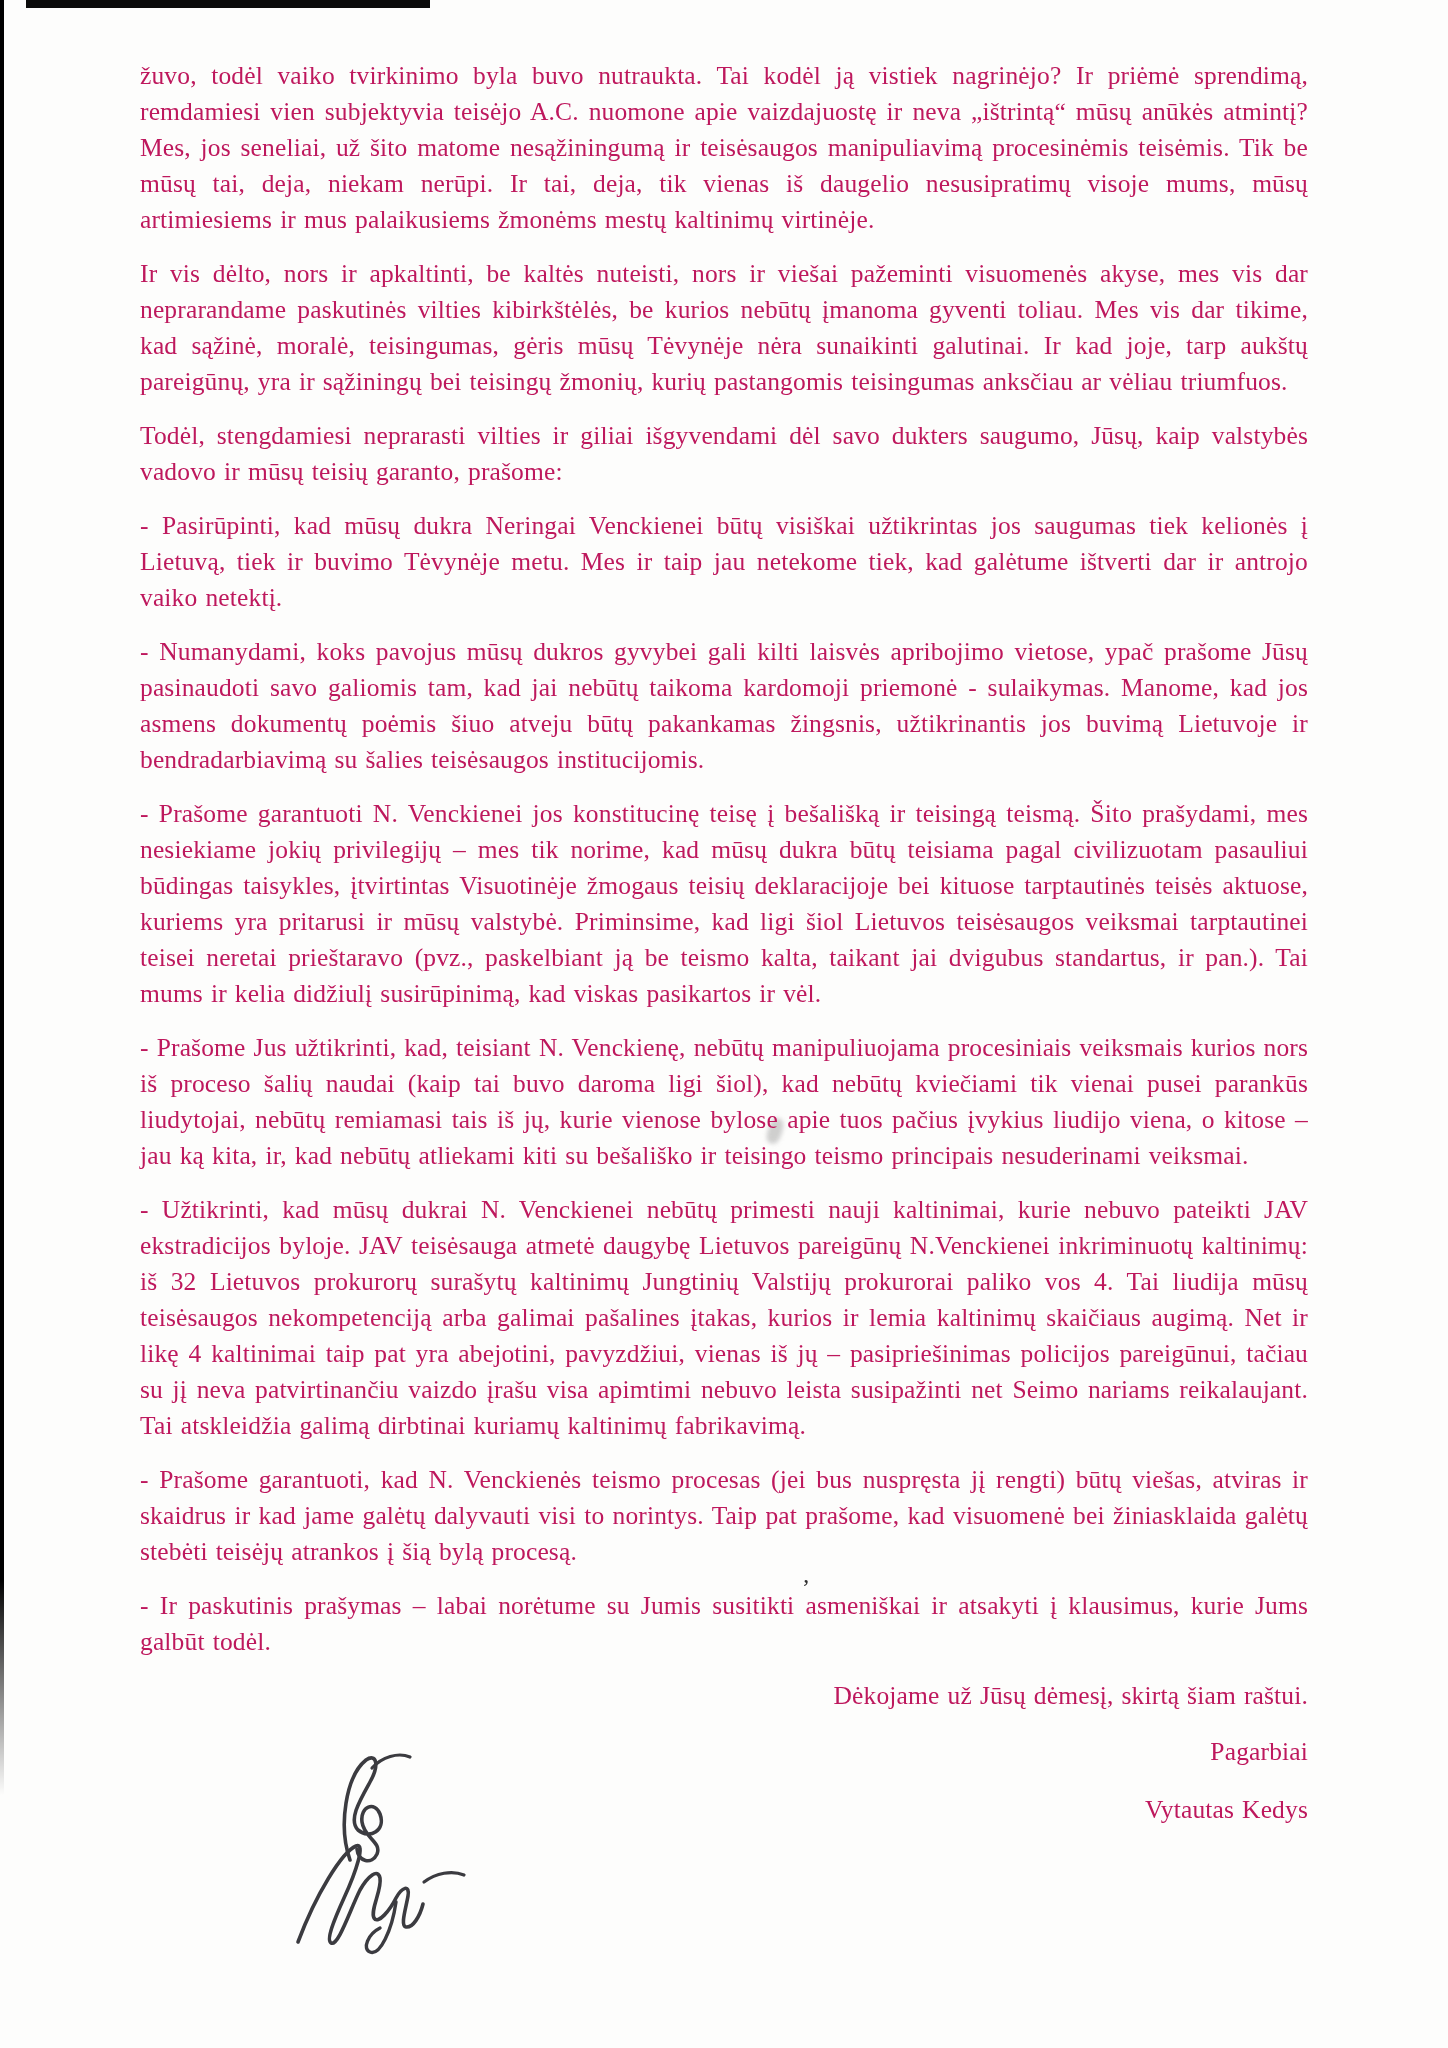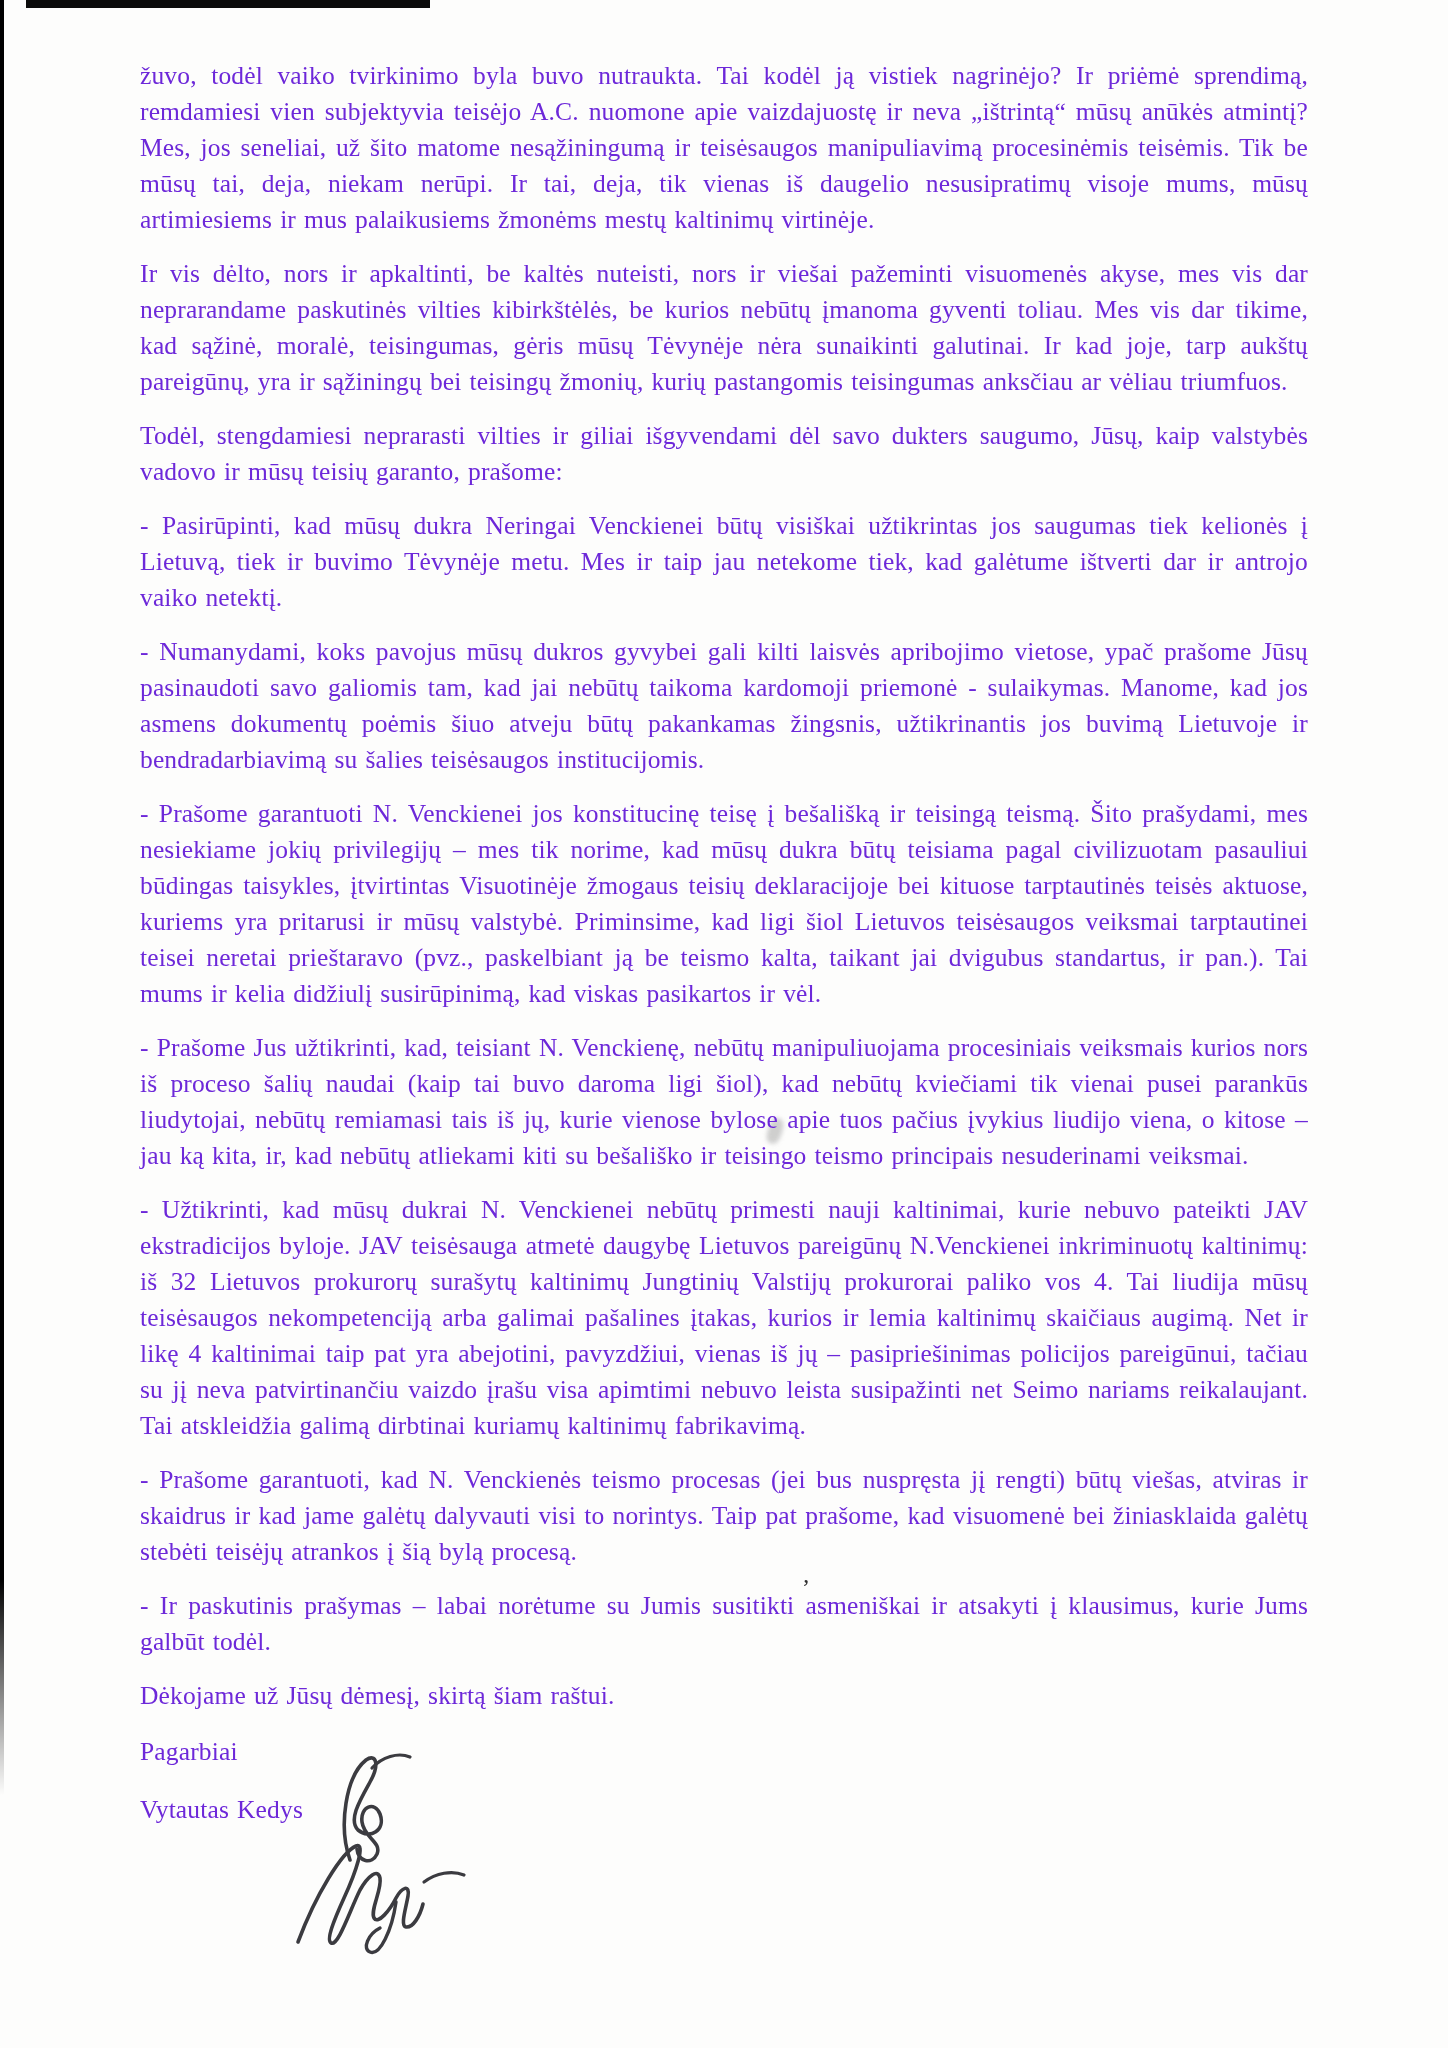--- a/index.html
+++ b/index.html
@@ -17,25 +17,25 @@
   .left-line { left:0; top:0; width:4px; height:1795px;
     background:linear-gradient(#000 0%,#000 88%,rgba(0,0,0,0) 100%); }
   .smudge { position:absolute; left:768px; top:1118px; width:14px; height:26px;
     background:rgba(120,120,120,.35); transform:rotate(18deg); border-radius:40%;
     filter:blur(2px); }
   .stray-mark { position:absolute; left:802px; top:1574px; color:#2e2e2e;
     font-size:24px; }
   
   .text {
     position:absolute; left:140px; top:58px; width:1168px;
-    font-size:25.5px; line-height:36px; color:#6d28d9;
+    font-size:25.5px; line-height:36px; color:#be185d;
     text-align:justify; letter-spacing:.15px; word-spacing:1.5px;
   }
   .text p { margin:0 0 18px; }
-  .closing-block p { text-align:left; }
+  .closing-block p { text-align:right; }
   .thanks { margin-top:2px; }
   .salutation { margin-top:20px !important; }
   .signer { margin-top:22px !important; margin-bottom:0 !important; }
   
   .sig { position:absolute; }
   .sig path { fill:none; stroke:#3b3b40; stroke-linecap:round; stroke-linejoin:round; }
   .sig-1 { left:316px; top:1748px; }
   .sig-2 { left:276px; top:1838px; }
 </style>
 </head>

